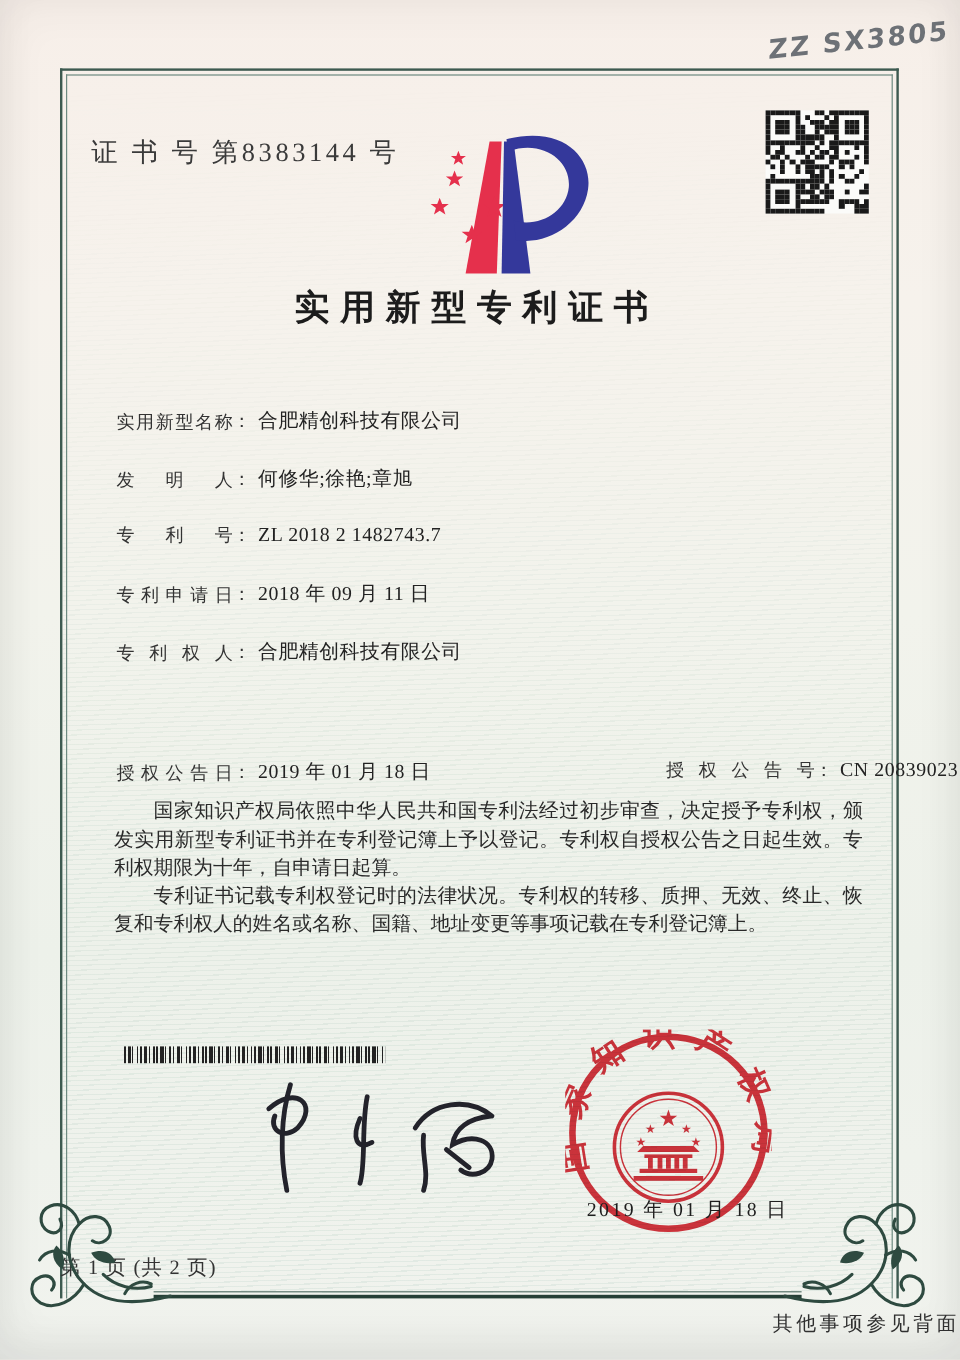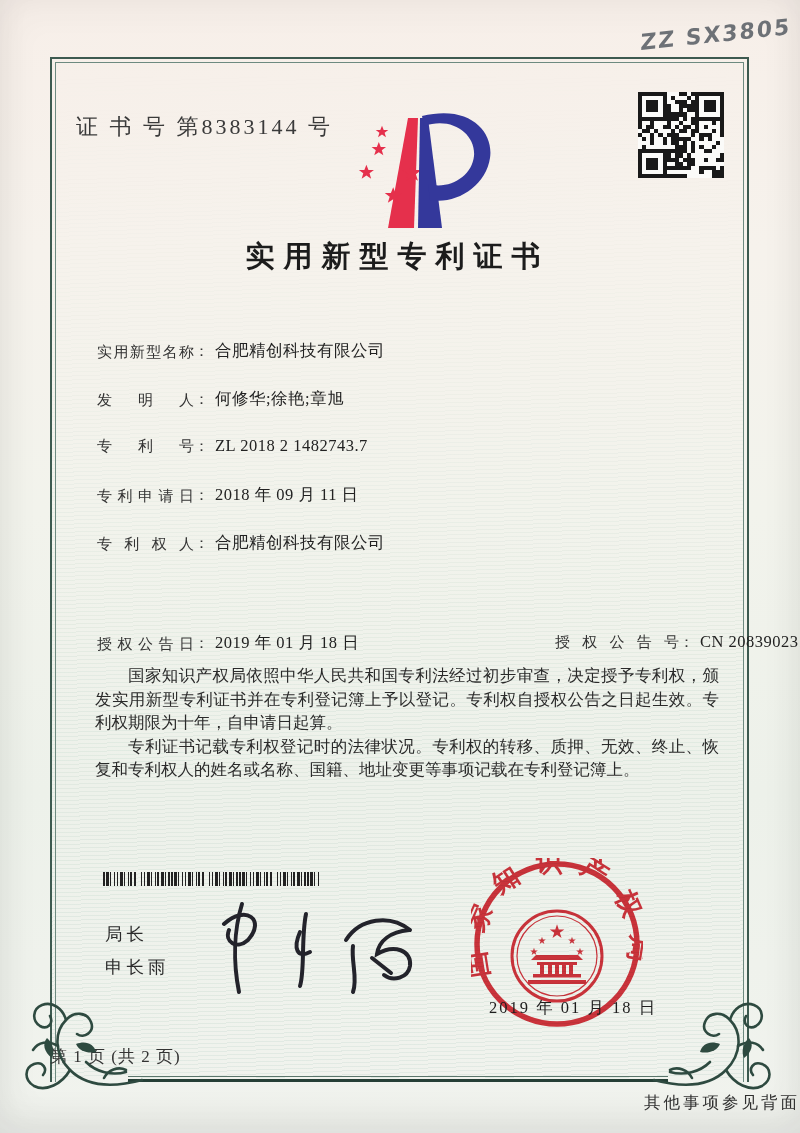--- a/index.html
+++ b/index.html
@@ -556,24 +556,20 @@
     </span>
   </div>
 
   <div class="paras">
     <p>国家知识产权局依照中华人民共和国专利法经过初步审查，决定授予专利权，颁发实用新型专利证书并在专利登记簿上予以登记。专利权自授权公告之日起生效。专利权期限为十年，自申请日起算。</p>
     <p>专利证书记载专利权登记时的法律状况。专利权的转移、质押、无效、终止、恢复和专利权人的姓名或名称、国籍、地址变更等事项记载在专利登记簿上。</p>
   </div>
 
   <div class="barcode"></div>
 
-  <div class="signer">
-    <div>局长</div>
-    <div>申长雨</div>
-  </div>
 
   <svg class="signature" width="225" height="115" viewBox="0 0 225 115">
     <g fill="none" stroke="#23232b" stroke-width="4" stroke-linecap="round">
       <path d="M30,16 C22,42 21,74 27,104"></path>
       <path d="M12,36 C34,16 54,32 36,52 C25,62 12,54 17,42"></path>
       <path d="M88,44 C81,60 85,71 98,64"></path>
       <path d="M94,26 C89,50 93,82 88,98"></path>
       <path d="M134,52 C148,30 178,26 198,42"></path>
       <path d="M141,58 C139,74 146,90 141,104"></path>
       <path d="M197,42 C179,44 167,52 165,66 C182,56 200,62 198,78 C196,90 181,94 172,87"></path>

